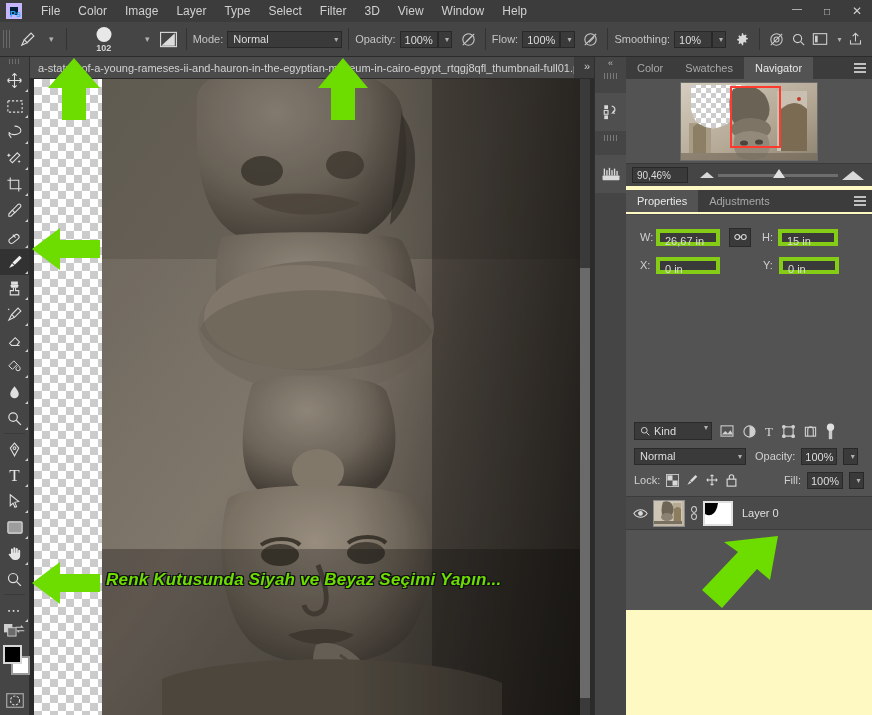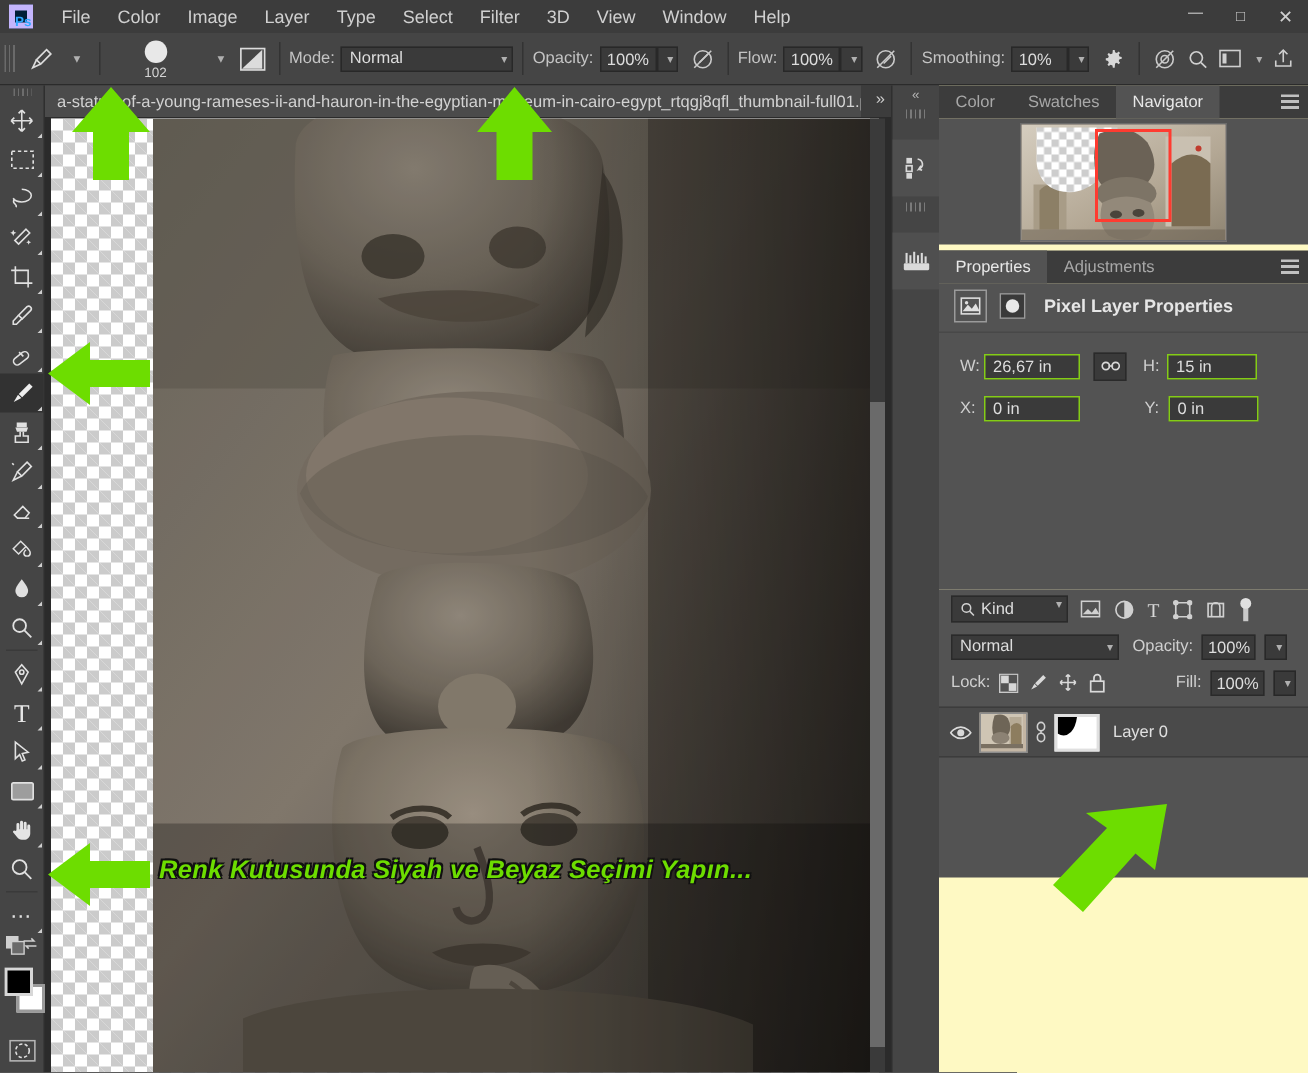--- a/index.html
+++ b/index.html
@@ -27,21 +27,21 @@
         background:repeating-linear-gradient(to right,#6a6a6a 0 1px,transparent 1px 3px);}
   .sep{width:1px;height:22px;background:#333;margin:0 6px;}
   .optlabel{font-size:11px;color:#c4c4c4;margin-right:4px;white-space:nowrap;}
   .field{background:#3a3a3a;border:1px solid #282828;height:17px;line-height:17px;
          color:#ddd;font-size:11px;padding:0 4px;box-sizing:border-box;}
   .drop{background:#3a3a3a;border:1px solid #282828;height:17px;display:flex;align-items:center;
         justify-content:space-between;padding:0 3px 0 5px;box-sizing:border-box;color:#ddd;font-size:11px;}
   .chev{font-size:8px;color:#b0b0b0;margin-left:4px;}
   .chevbox{width:15px;height:17px;background:#3a3a3a;border:1px solid #282828;
            display:flex;align-items:center;justify-content:center;box-sizing:border-box;}
-  .brushprev{width:26px;height:28px;position:relative;margin:0 18px;}
+  .brushprev{width:26px;height:28px;position:relative;margin:0 18px;font-weight:bold;}
   .brushdot{position:absolute;left:50%;top:2px;transform:translateX(-50%);
             width:15px;height:15px;border-radius:50%;background:#e8e8e8;}
   .brushnum{position:absolute;left:0;bottom:0;width:100%;text-align:center;font-size:9px;color:#d4d4d4;}
   .icobtn{width:22px;height:22px;display:flex;align-items:center;justify-content:center;color:#cfcfcf;}
 
   
   .toolbar{position:absolute;left:0;top:57px;width:30px;height:658px;background:#454545;
            border-right:1px solid #2f2f2f;box-sizing:border-box;}
   .tool{position:relative;width:29px;height:26px;display:flex;align-items:center;justify-content:center;}
   .tool.sel{background:#323232;}
@@ -103,21 +103,21 @@
   .zoomval{width:56px;height:16px;background:#3a3a3a;border:1px solid #282828;margin-left:6px;
            font-size:10px;color:#ddd;line-height:16px;padding-left:4px;box-sizing:border-box;}
   .slidertrack{flex:1;height:3px;background:#6e6e6e;margin:0 4px;position:relative;}
   .sliderknob{position:absolute;left:46%;top:-5px;width:0;height:0;
               border-left:6px solid transparent;border-right:6px solid transparent;border-bottom:9px solid #e0e0e0;}
   .mtn{width:0;height:0;border-left:7px solid transparent;border-right:7px solid transparent;
        border-bottom:6px solid #d8d8d8;}
   .mtnbig{border-left-width:11px;border-right-width:11px;border-bottom-width:9px;}
 
   .propRow{display:flex;align-items:center;height:24px;padding-left:14px;font-size:11px;color:#cfcfcf;}
-  .propfield{background:#3a3a3a;border:1px solid #84cc16;height:17px;line-height:17px;
+  .propfield{background:#3a3a3a;border:4px solid #84cc16;height:17px;line-height:17px;
              color:#ddd;font-size:11px;padding-left:5px;box-sizing:border-box;}
   .linkbtn{width:22px;height:19px;background:#3a3a3a;border:1px solid #2a2a2a;
            display:flex;align-items:center;justify-content:center;color:#d0d0d0;font-size:10px;box-sizing:border-box;}
   .pixhdr{display:flex;align-items:center;height:30px;padding-left:10px;gap:7px;}
   .thbox{width:20px;height:20px;border:1px solid #9a9a9a;display:flex;align-items:center;justify-content:center;}
 
   
   .lfilter{height:26px;display:flex;align-items:center;gap:8px;padding:0 8px;}
   .kindsel{width:78px;height:18px;background:#3a3a3a;border:1px solid #2a2a2a;
            display:flex;padding:0 3px 0 5px;box-sizing:border-box;color:#ddd;font-size:11px;
@@ -619,45 +619,39 @@
             <ellipse cx="70" cy="46" rx="20" ry="11" fill="#7d7466"></ellipse>
             <path d="M54 52 q16 -8 32 0 q6 14 -2 22 q-14 6 -26 0 q-8 -8 -4 -22 z" fill="#93897a"></path>
             <ellipse cx="63" cy="60" rx="4" ry="2.6" fill="#4a443b"></ellipse>
             <ellipse cx="78" cy="59" rx="4" ry="2.6" fill="#4a443b"></ellipse>
             <rect x="0" y="70" width="136" height="7" fill="#6f6557" opacity=".6"></rect>
             <circle cx="118" cy="16" r="2" fill="#c03b2e"></circle>
           </svg>
           <div class="navview"></div>
         </div>
       </div>
+      <div class="navbar">
+        <div class="zoomval">90,46%</div>
+        <div style="width:12px"></div>
+        <div class="mtn"></div>
+        <div class="slidertrack">
+          <div class="sliderknob"></div>
+        </div>
+        <div class="mtn mtnbig"></div>
+        <div style="width:8px"></div>
+      </div>
     </div>
 
     <div class="panelhdr" style="margin-top:4px;">
       <div class="ptab act">Properties</div>
       <div class="ptab">Adjustments</div>
       <div class="pmenu"></div>
     </div>
 
     <div class="panelbody" style="height:204px;">
-      <div class="pixhdr">
-        <div class="thbox">
-          <svg width="14" height="14" viewBox="0 0 16 16" fill="none" stroke="#e0e0e0" stroke-width="1.2">
-            <rect x="1" y="2" width="14" height="12"></rect>
-              <path d="M2 12l4-5 3 3 3-4 3 6z" fill="#e0e0e0" stroke="none"></path>
-            <circle cx="5" cy="5.5" r="1.3" fill="#e0e0e0" stroke="none"></circle>
-          </svg>
-        </div>
-        <div class="thbox" style="border:none;">
-          <svg width="18" height="18" viewBox="0 0 20 20">
-            <rect x="1" y="1" width="18" height="18" fill="#3a3a3a" stroke="#9a9a9a" stroke-width="1"></rect>
-            <circle cx="10" cy="10" r="5" fill="#e8e8e8"></circle>
-          </svg>
-        </div>
-        <span style="font-size:12px;font-weight:bold;color:#e6e6e6;margin-left:4px;">Pixel Layer Properties</span>
-      </div>
 
       <div style="height:1px;background:#484848;margin:2px 0 10px;"></div>
 
       <div class="propRow">
         <span style="width:16px;">W:</span>
         <div class="propfield" style="width:64px;">26,67 in</div>
         <div class="linkbtn" style="margin-left:9px;">
           <svg width="13" height="8" viewBox="0 0 16 8" fill="none" stroke="#d8d8d8" stroke-width="1.3">
             <rect x="1" y="1" width="6" height="6" rx="3"></rect>
               <rect x="9" y="1" width="6" height="6" rx="3"></rect>

